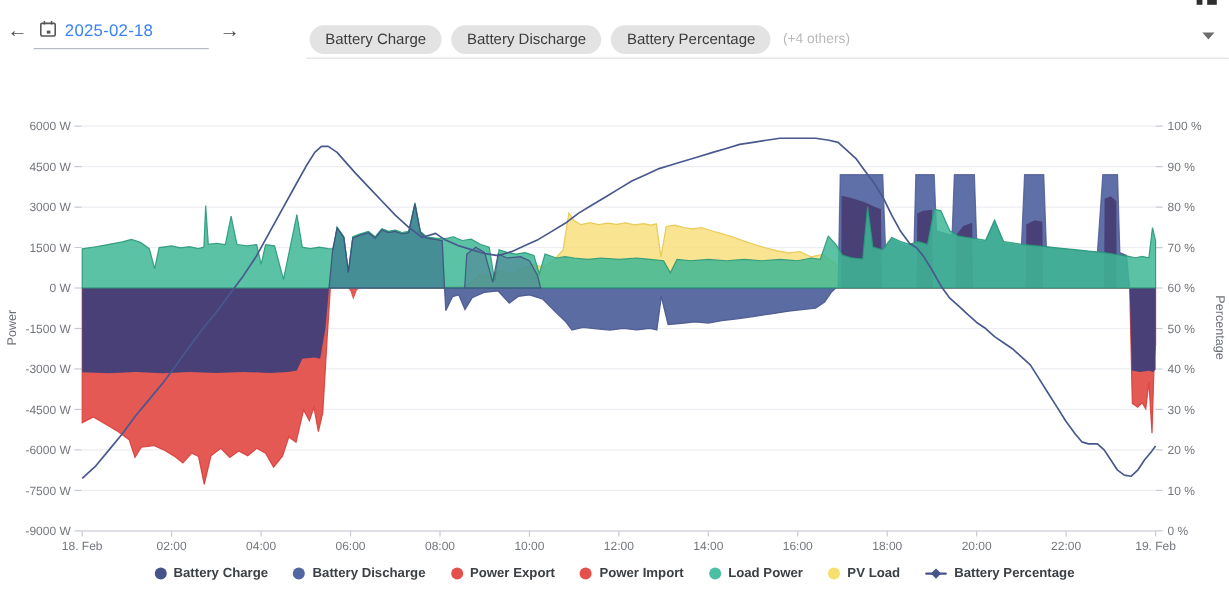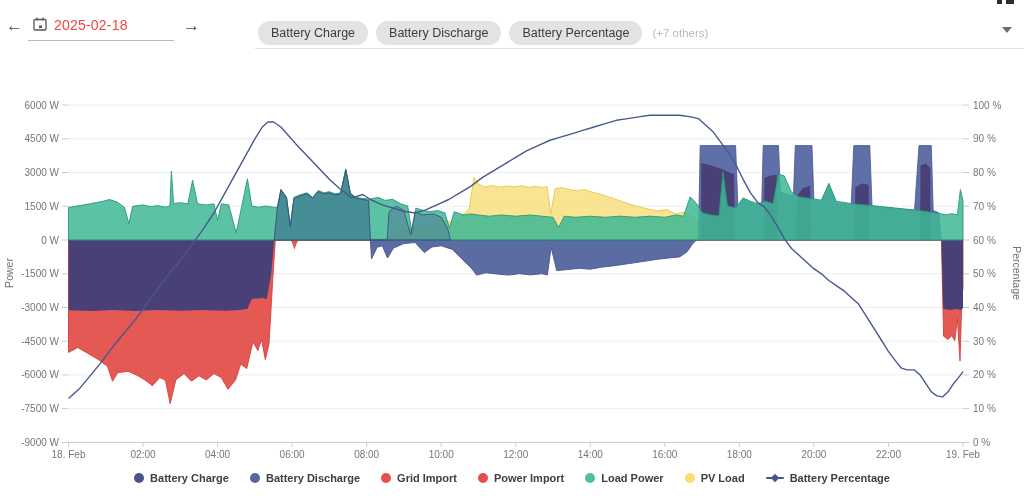--- a/index.html
+++ b/index.html
@@ -5,21 +5,21 @@
   html,body{margin:0;padding:0;background:#fff;}
   body{width:1024px;height:504px;position:relative;overflow:hidden;
        font-family:"Liberation Sans",sans-serif;color:#333;}
   
   .topbar{position:absolute;left:0;top:0;width:1024px;height:49px;background:#fff;}
   .nav-arrow{position:absolute;top:17px;font-size:17px;font-weight:700;color:#4a4a4a;
              cursor:pointer;line-height:18px;background:none;border:none;padding:0;}
   .arrow-prev{left:6px;}
   .arrow-next{left:183px;}
   .cal-icon{position:absolute;left:33px;top:17px;width:14px;height:14px;cursor:pointer;}
-  .date-text{position:absolute;left:54px;top:17px;font-size:14px;color:#ef4444;
+  .date-text{position:absolute;left:54px;top:17px;font-size:14px;color:#3b82f6;
              letter-spacing:.2px;cursor:text;}
   .date-underline{position:absolute;left:28px;top:40px;width:146px;height:1px;background:#b6bac1;}
   .chips{position:absolute;left:258px;top:21px;display:flex;gap:8px;align-items:center;}
   .chip{height:24px;line-height:24px;padding:0 13px;border-radius:13px;background:#e3e3e4;
         font-size:12.5px;color:#3c3c3c;white-space:nowrap;border:none;cursor:pointer;
         font-family:"Liberation Sans",sans-serif;}
   .others{font-size:11.5px;color:#b9b9b9;margin-left:2px;}
   .toolbar-divider{position:absolute;left:255px;right:0;top:48px;height:1px;background:#e0e1e4;}
   .corner-cut-icon{position:absolute;left:997px;top:0;width:18px;height:5px;overflow:hidden;}
   .corner-cut-icon span{position:absolute;top:0;width:5px;height:4px;background:#2e2e2e;}
@@ -53,21 +53,21 @@
       <rect x="6" y="8.5" width="3" height="2.5" fill="#555"></rect>
     </svg>
   </span>
   <span class="date-text">2025-02-18</span>
   <span class="date-underline"></span>
   <button class="nav-arrow arrow-next">→</button>
   <div class="chips">
     <button class="chip">Battery Charge</button>
     <button class="chip">Battery Discharge</button>
     <button class="chip">Battery Percentage</button>
-    <span class="others">(+7 others)</span>
+    <span class="others">(+4 others)</span>
   </div>
   <span class="corner-cut-icon">
     <span class="c1"></span>
       <span class="c2"></span>
   </span>
   <span class="caret-down"></span>
   <div class="toolbar-divider"></div>
 </div>
 
 <div class="chart-wrap">
@@ -173,21 +173,21 @@
     <span class="lg-item">
       <span class="lg-dot" style="background: rgb(71, 84, 140);"></span>
       <span class="lg-label">Battery Charge</span>
     </span>
     <span class="lg-item">
       <span class="lg-dot" style="background: rgb(82, 103, 161);"></span>
       <span class="lg-label">Battery Discharge</span>
     </span>
     <span class="lg-item">
       <span class="lg-dot" style="background: rgb(228, 80, 75);"></span>
-      <span class="lg-label">Grid Import</span>
+      <span class="lg-label">Power Export</span>
     </span>
     <span class="lg-item">
       <span class="lg-dot" style="background: rgb(228, 80, 75);"></span>
       <span class="lg-label">Power Import</span>
     </span>
     <span class="lg-item">
       <span class="lg-dot" style="background: rgb(76, 191, 164);"></span>
       <span class="lg-label">Load Power</span>
     </span>
     <span class="lg-item">

